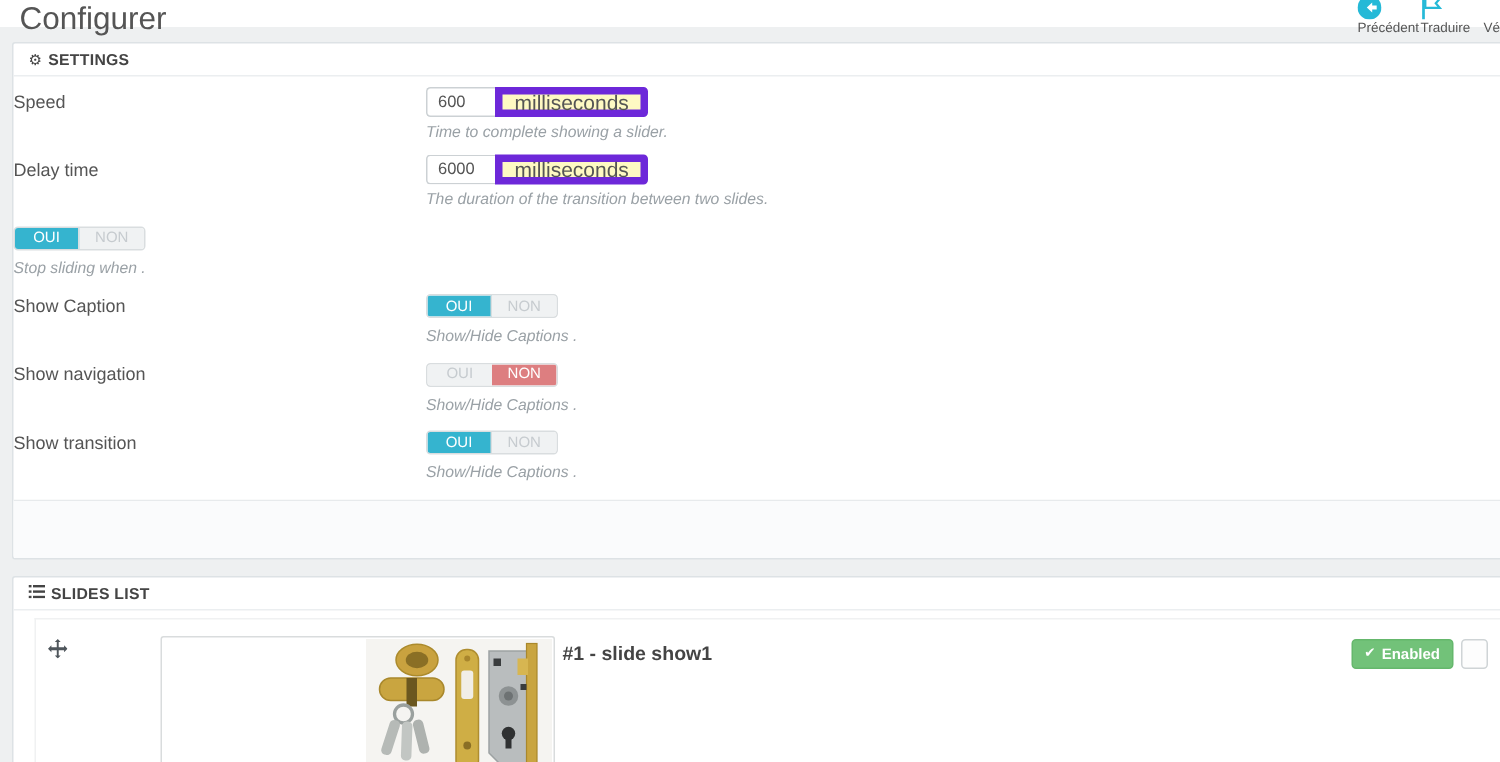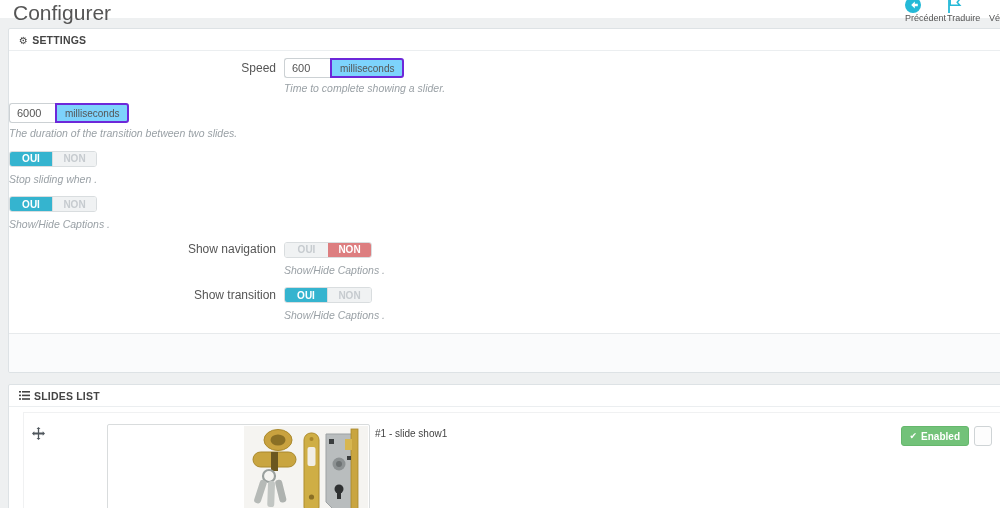--- a/index.html
+++ b/index.html
@@ -17,56 +17,56 @@
   .hdr-toolbar{ position:absolute; top:0; left:905px; width:140px; display:flex; }
   .hdr-item{ width:42px; cursor:pointer; }
   .hdr-item .ic{ display:block; height:13px; margin-top:-3px; overflow:visible; }
   .hdr-item .lbl{ font-size:9px; color:#555; display:block; margin-top:3px; white-space:nowrap; }
   
   .panel{ background:#fff; border:1px solid #dde2e5; border-radius:2px; margin-left:8px; width:1012px; }
   .panel-heading{ padding:5px 10px 4px 10px; border-bottom:1px solid #ebeef0; font-size:10.5px; font-weight:700; color:#444; letter-spacing:.2px; display:flex; align-items:center; gap:4px; }
   .panel-heading .picon{ font-family:"DejaVu Sans", sans-serif; font-size:10px; color:#444; }
   .settings-body{ padding-top:7px; }
   .form-group{ display:flex; margin-bottom:9px; }
-  .control-label{ width:275px; text-align:right; padding-right:8px; font-size:12px; color:#555; padding-top:3px; flex:none; }
+  .control-label{ width:275px; text-align:left; padding-right:8px; font-size:12px; color:#555; padding-top:3px; flex:none; }
   .control-col{ flex:1; }
   .input-group{ display:inline-flex; height:20px; }
   .input-group input{
     width:46px; height:20px; border:1px solid #ccd1d4; border-right:none;
     border-radius:3px 0 0 3px; padding:0 7px; font-size:11px; color:#555;
     font-family:"Liberation Sans", sans-serif; background:#fff; outline:none;
   }
   .input-addon{
-    border:2px solid #6d28d9; border-radius:0 3px 3px 0; background:#7dd3fc;
-    font-size:10px; color:#555; padding:0 8px; display:flex; align-items:center;
+    border:5px solid #6d28d9; border-radius:0 3px 3px 0; background:#fef9c3;
+    font-size:14px; color:#555; padding:0 8px; display:flex; align-items:center;
   }
   .help-text{ font-size:10.5px; font-style:italic; color:#9aa1a6; margin-top:5px; line-height:11px; }
   .help-gap{ margin-top:7px; }
   
   .switch{ display:inline-flex; height:16px; border-radius:3px; overflow:hidden; border:1px solid #d9dddf; }
-  .switch span{ width:43px; font-size:10px; font-weight:700; display:flex; align-items:center; justify-content:center; cursor:pointer;text-align:center; }
+  .switch span{ width:43px; font-size:10px; font-weight:400; display:flex; align-items:center; justify-content:center; cursor:pointer;text-align:center; }
   .sw-off-style{ background:#f0f2f3; color:#c6cbcf; }
   .sw-on-blue{ background:#35b4cf; color:#fff; }
   .sw-on-red{ background:#dd7e80; color:#fff; }
   .switch .first{ border-right:1px solid #d9dddf; }
   .switch.on-right .first{ border-right:none; }
   
   .panel-footer{ border-top:1px solid #e7eaec; background:#fafbfc; height:39px; margin-top:12px; border-radius:0 0 2px 2px; }
   
   .slides-panel{ margin-top:11px; min-height:140px; }
   .slides-body{ padding:5px 14px 0 14px; }
   .slides-container{ border:1px solid #f0f1f2; border-bottom:none; min-height:115px; }
   .slide-row{ display:flex; align-items:flex-start; padding:11px 12px 0 8px; }
   .drag-handle{ margin-top:2px; cursor:move; flex:none; }
   .slide-thumb{
     margin-left:62px; width:263px; height:95px; background:#fff;
     border:1px solid #d9dcdd; border-radius:2px; flex:none;
     display:flex; justify-content:flex-end; overflow:hidden; padding:1px;
   }
-  .slide-title{ margin-left:5px; margin-top:4px; font-size:10px; font-weight:400; color:#444; }
+  .slide-title{ margin-left:5px; margin-top:4px; font-size:13px; font-weight:700; color:#444; }
   .slide-actions{ margin-left:auto; display:flex; gap:5px; margin-top:2px; flex:none; }
   .btn-enabled{
     background:#72c279; border:1px solid #65b76c; color:#fff; font-size:10px; font-weight:700;
     border-radius:3px; height:20px; padding:0 8px; display:flex; align-items:center; gap:4px; cursor:pointer;
     font-family:"Liberation Sans", sans-serif;
   }
   .btn-enabled .chk{ font-family:"DejaVu Sans", sans-serif; font-size:9px; }
   .btn-partial{ width:18px; height:20px; border:1px solid #cfd4d6; border-radius:3px; background:#fdfdfd; cursor:pointer; }
 </style>
 </head>
@@ -116,40 +116,42 @@
       <div class="control-col">
         <div class="input-group">
           <input type="text" value="600" style="">
           <span class="input-addon">milliseconds</span>
         </div>
         <div class="help-text">Time to complete showing a slider.</div>
       </div>
     </div>
 
     <div class="form-group">
+      <label class="control-label">Delay time</label>
       <div class="control-col">
         <div class="input-group">
           <input type="text" value="6000" style="">
           <span class="input-addon">milliseconds</span>
         </div>
         <div class="help-text">The duration of the transition between two slides.</div>
       </div>
     </div>
 
     <div class="form-group">
       <div class="control-col">
         <div class="switch">
           <span class="first sw-on-blue">OUI</span>
           <span class="sw-off-style">NON</span>
         </div>
         <div class="help-text help-gap">Stop sliding when .</div>
       </div>
     </div>
 
     <div class="form-group">
+      <label class="control-label">Show Caption</label>
       <div class="control-col">
         <div class="switch">
           <span class="first sw-on-blue">OUI</span>
           <span class="sw-off-style">NON</span>
         </div>
         <div class="help-text help-gap">Show/Hide Captions .</div>
       </div>
     </div>
 
     <div class="form-group">

